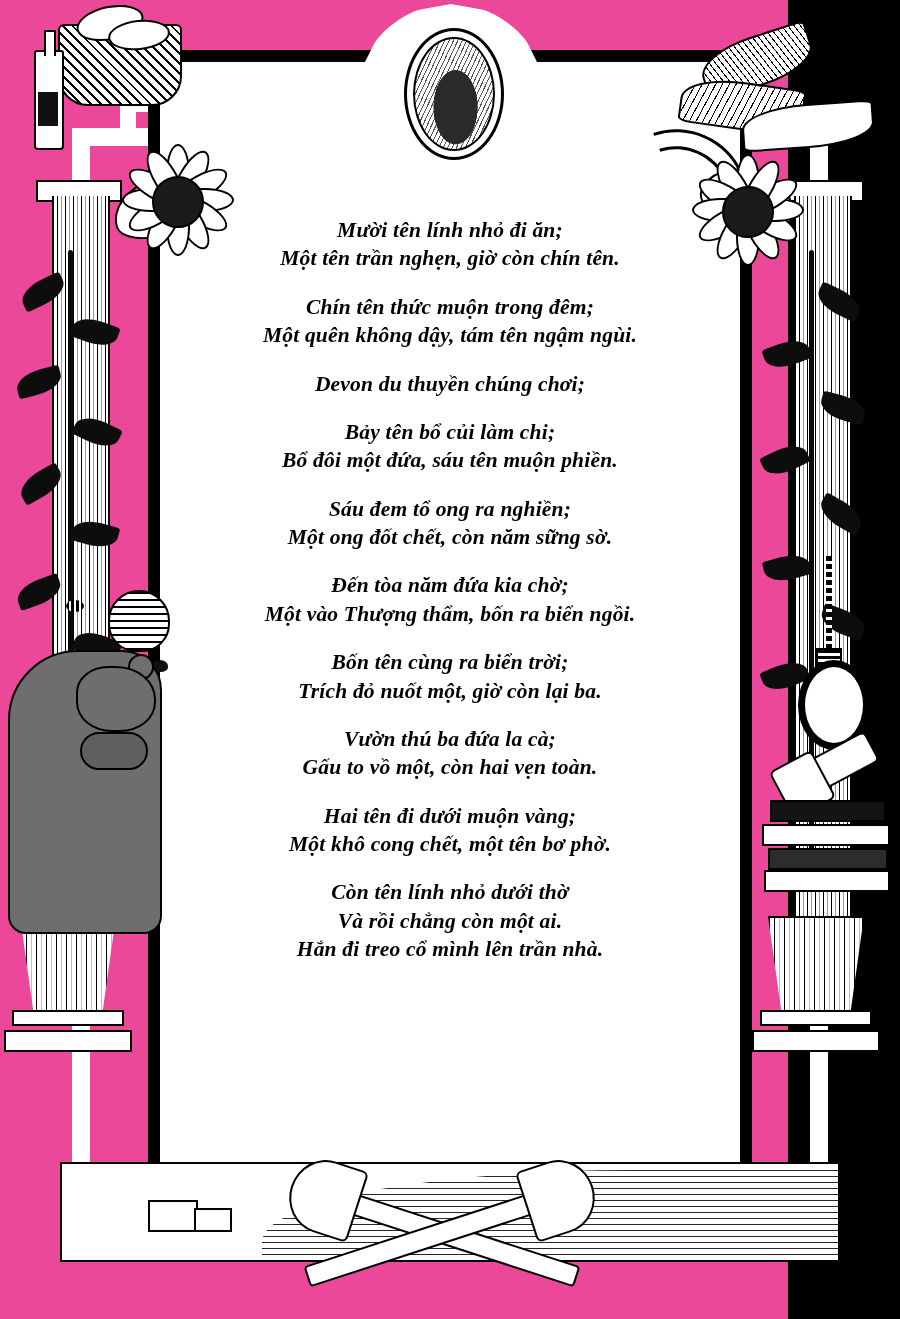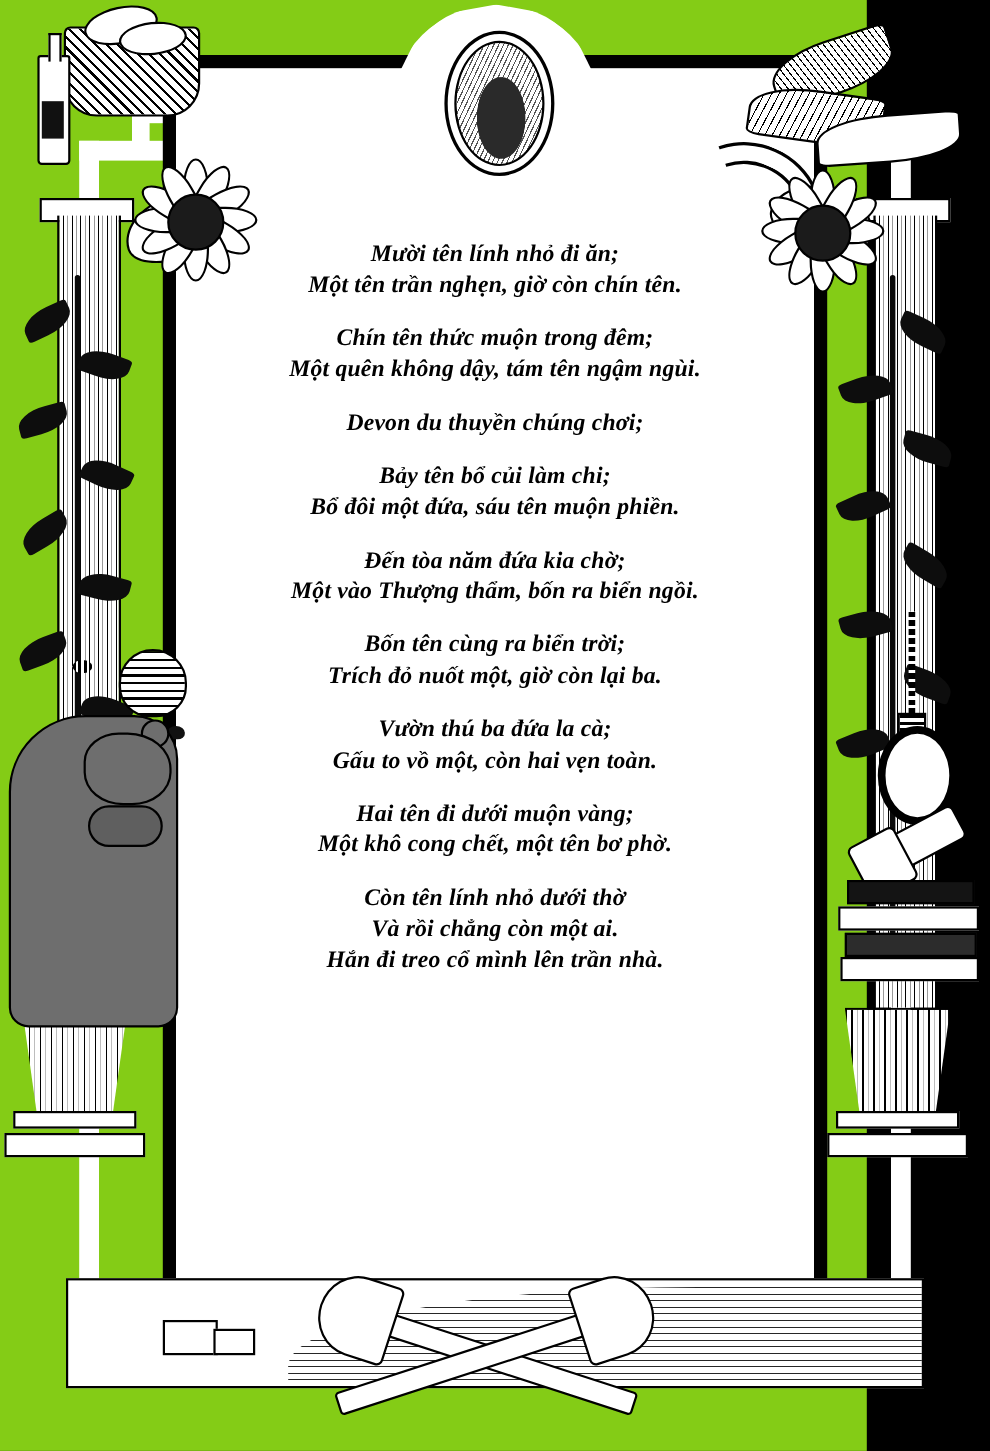--- a/index.html
+++ b/index.html
@@ -11,21 +11,21 @@
     width: 900px;
     height: 1319px;
     overflow: hidden;
     font-family: "Liberation Serif", serif;
   }
 
   #page {
     position: relative;
     width: 788px;
     height: 1319px;
-    background: #84cc16;
+    background: #ec4899;
   }
 
   
   .frame-outer {
     position: absolute;
     left: 34px;
     top: 20px;
     width: 832px;
     height: 1270px;
   }
@@ -627,20 +627,24 @@
 
     <div class="stanza">
       <div class="line">Devon du thuyền chúng chơi;</div>
     </div>
 
     <div class="stanza">
       <div class="line">Bảy tên bổ củi làm chi;</div>
       <div class="line">Bổ đôi một đứa, sáu tên muộn phiền.</div>
     </div>
 
+    <div class="stanza">
+      <div class="line">Sáu đem tổ ong ra nghiền;</div>
+      <div class="line">Một ong đốt chết, còn năm sững sờ.</div>
+    </div>
 
     <div class="stanza">
       <div class="line">Đến tòa năm đứa kia chờ;</div>
       <div class="line">Một vào Thượng thẩm, bốn ra biển ngồi.</div>
     </div>
 
     <div class="stanza">
       <div class="line">Bốn tên cùng ra biển trời;</div>
       <div class="line">Trích đỏ nuốt một, giờ còn lại ba.</div>
     </div>

